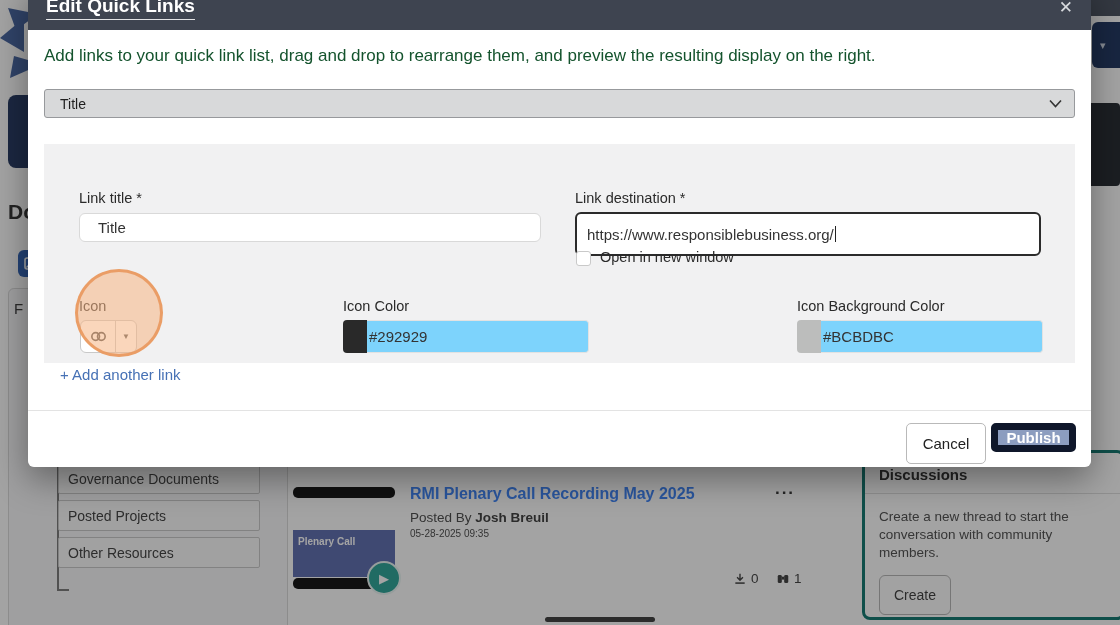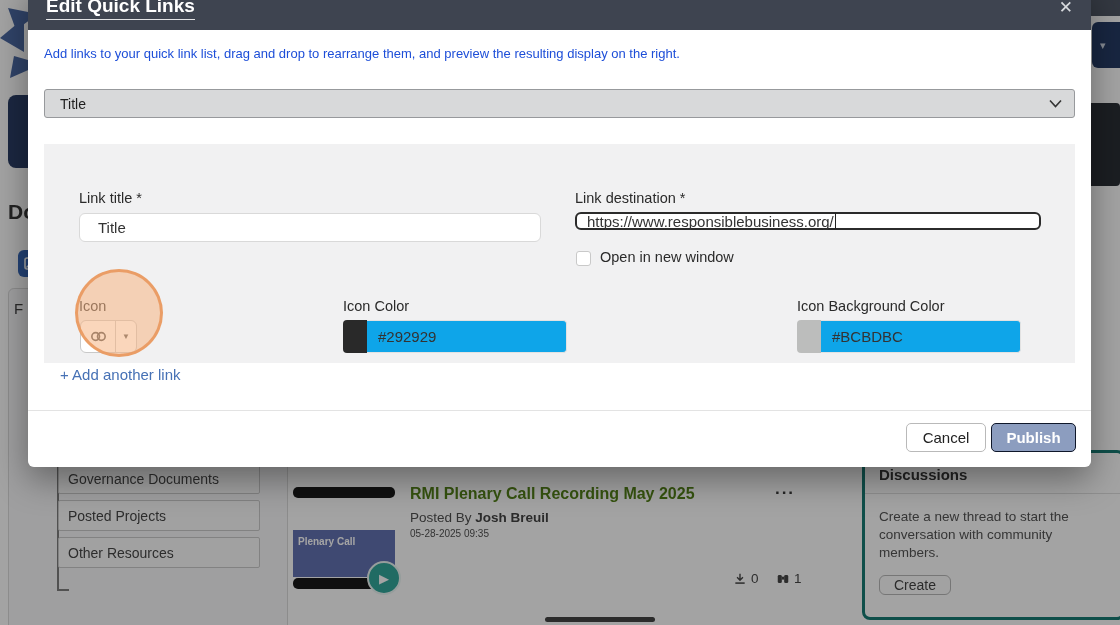--- a/index.html
+++ b/index.html
@@ -32,50 +32,50 @@
 
   .video-thumb { position:absolute; left:293px; top:486px; width:102px; height:106px; }
   .vt-bar-top { position:absolute; left:0; top:1px; width:102px; height:11px; background:#111; border-radius:5px; }
   .vt-slide { position:absolute; left:0; top:44px; width:102px; height:47px; background:#5c6cae; }
   .vt-slide-title { position:absolute; left:5px; top:6px; color:#fff; font-size:10px; font-weight:700; }
   .vt-slide-sub { position:absolute; left:6px; top:21px; color:rgba(255,255,255,.55); font-size:7px; }
   .vt-bar-bottom { position:absolute; left:0; top:92px; width:102px; height:11px; background:#111; border-radius:5px; }
   .play-btn { position:absolute; left:74px; top:75px; width:34px; height:34px; border-radius:50%;
               background:#2aa396; border:2px solid #e8f4f2; color:#fff; font-size:13px;
               display:flex; align-items:center; justify-content:center; }
-  .video-title { position:absolute; left:410px; top:485px; font-size:16px; font-weight:700; color:#4d7c0f; }
+  .video-title { position:absolute; left:410px; top:485px; font-size:16px; font-weight:700; color:#3b82f6; }
   .video-posted { position:absolute; left:410px; top:510px; font-size:13.5px; color:#4a4a4a; }
   .video-posted b { font-weight:700; color:#3d3d3d; }
   .video-date { position:absolute; left:410px; top:528px; font-size:10px; color:#4a4a4a; }
   .video-menu { position:absolute; left:775px; top:483px; font-size:17px; font-weight:700; color:#333; letter-spacing:1px; }
   .stat { position:absolute; top:571px; display:flex; align-items:center; gap:4px; font-size:13.5px; color:#3f3f3f; }
   .stat-dl { left:733px; } .stat-views { left:776px; }
   .bottom-divider { position:absolute; left:545px; top:617px; width:110px; height:5px; background:#3c3c3c; border-radius:3px; }
 
   .disc-card { position:absolute; left:830px; top:450px; width:263px; height:170px;
                background:#fdfdfd; border:3px solid #0f766e; border-radius:8px;margin-left:32px; }
   .disc-head { padding:13px 14px 10px 14px; font-size:15px; font-weight:700; color:#2f2f2f;
                border-bottom:1px solid #dedede; }
   .disc-body { padding:14px 14px 0 14px; font-size:13.5px; line-height:1.35; color:#4e4e4e; }
-  .disc-create { margin:12px 0 0 14px; padding:1px 14px; font-size:14px; color:#3d3d3d;
+  .disc-create { margin:12px 0 0 14px; padding:11px 14px; font-size:14px; color:#3d3d3d;
                  background:#fcfcfc; border:1px solid #b5b5b5; border-radius:6px; display:inline-block; }
 
   .overlay { position:absolute; inset:0; background:rgba(15,15,15,.38); }
 
   
   .modal { position:absolute; left:28px; top:-16px; width:1063px; z-index:10;
            box-shadow:0 12px 34px rgba(0,0,0,.38); border-radius:6px; }
   .modal-header { height:46px; background:#3e4450; border-radius:6px 6px 0 0;
                   display:flex; align-items:center; padding:0 18px; }
   .modal-title { color:#fff; font-size:19px; font-weight:700;
                  border-bottom:1px solid rgba(255,255,255,.85); padding-bottom:2px; }
   .modal-close { margin-left:auto; color:#d7dade; font-size:17px; line-height:1; cursor:pointer; }
   .modal-body { position:relative; height:437px; background:#fff; border-radius:0 0 6px 6px; }
 
-  .desc { position:absolute; left:16px; top:16px; font-size:13px; color:#1d4ed8; }
+  .desc { position:absolute; left:16px; top:16px; font-size:17px; color:#14532d; }
 
   .accordion { position:absolute; left:16px; top:59px; width:1031px; height:29px;
                background:#d8d9da; border:1px solid #97999c; border-radius:3px;
                display:flex; align-items:center; padding:0 12px 0 15px; }
   .accordion-label { font-size:14px; color:#1f1f1f; }
   .accordion-chev { margin-left:auto; display:flex; }
 
   .panel { position:absolute; left:16px; top:89px; width:1031px; height:219px; background:#f1f1f2;margin-top:25px; }
   .flabel { position:absolute; font-size:14.5px; color:#2a2a2a; }
   .tinput { position:absolute; background:#fff; border:1px solid #d9d9d9; border-radius:6px;
@@ -86,32 +86,32 @@
   .checkbox-label { position:absolute; left:556px; top:105px; font-size:14.5px; color:#2a2a2a; }
 
   .icon-btn { position:absolute; left:36px; top:176px; width:57px; height:33px;
               background:#fff; border:1px solid #c9c9c9; border-radius:6px; display:flex; }
   .icon-btn-main { width:35px; display:flex; align-items:center; justify-content:center;
                    border-right:1px solid #c9c9c9; }
   .icon-btn-caret { flex:1; display:flex; align-items:center; justify-content:center;
                     font-size:8px; color:#555; }
   .swatch-group { position:absolute; top:176px; height:33px; display:flex; }
   .swatch { width:24px; height:33px; border-radius:4px 0 0 4px; }
-  .swatch-input { width:200px; height:33px; background:#0ea5e9; border:1px solid #e2e2e2; border-left:none;
+  .swatch-input { width:222px; height:33px; background:#7dd3fc; border:1px solid #e2e2e2; border-left:none;
                   border-radius:0 4px 4px 0; font-size:15px; color:#333;
-                  display:flex; align-items:center; padding-left:11px; }
+                  display:flex; align-items:center; padding-left:2px; }
 
   .add-link { position:absolute; left:32px; top:336px; font-size:15px; color:#4671b5; cursor:pointer; }
 
   .modal-footer-line { position:absolute; left:0; right:0; top:380px; border-top:1px solid #e3e3e3; }
-  .btn-cancel { position:absolute; left:878px; top:393px; width:80px; height:29px;
+  .btn-cancel { position:absolute; left:878px; top:393px; width:80px; height:41px;
                 background:#fff; border:1px solid #b9b9b9; border-radius:5px;
                 font-size:15px; color:#222; display:flex; align-items:center; justify-content:center; }
   .btn-publish { position:absolute; left:963px; top:393px; width:85px; height:29px;
-                 background:#8c9dbf; border:1px solid #0f172a; border-radius:5px;
+                 background:#8c9dbf; border:7px solid #0f172a; border-radius:5px;
                  font-size:15px; font-weight:700; color:#fff;
                  display:flex; align-items:center; justify-content:center; }
 
   .highlight-circle { position:absolute; left:75px; top:269px; width:88px; height:88px; z-index:30;
                       border-radius:50%; border:3px solid rgba(233,148,88,.85);
                       background:rgba(246,181,131,.55); pointer-events:none; }
 </style>
 </head>
 <body>
 
@@ -219,21 +219,21 @@
       </div>
 
       <div class="panel">
 
         <div class="flabel" style="left:35px; top:46px">Link title *</div>
         <div class="tinput" style="left:35px; top:69px; width:462px; height:29px; padding-left:18px">
           <span>Title</span>
         </div>
 
         <div class="flabel" style="left:531px; top:46px">Link destination *</div>
-        <div class="tinput" style="left:531px; top:68px; width:466px; height:18px; padding-left:10px; border:2px solid #2b2b2b">
+        <div class="tinput" style="left:531px; top:68px; width:466px; height:44px; padding-left:10px; border:2px solid #2b2b2b">
           <span>https://www.responsiblebusiness.org/</span>
             <span class="caret-bar"></span>
         </div>
 
         <div class="checkbox"></div>
         <div class="checkbox-label">Open in new window</div>
 
         <div class="flabel" style="left:35px; top:154px">Icon</div>
         <div class="icon-btn">
           <span class="icon-btn-main">

